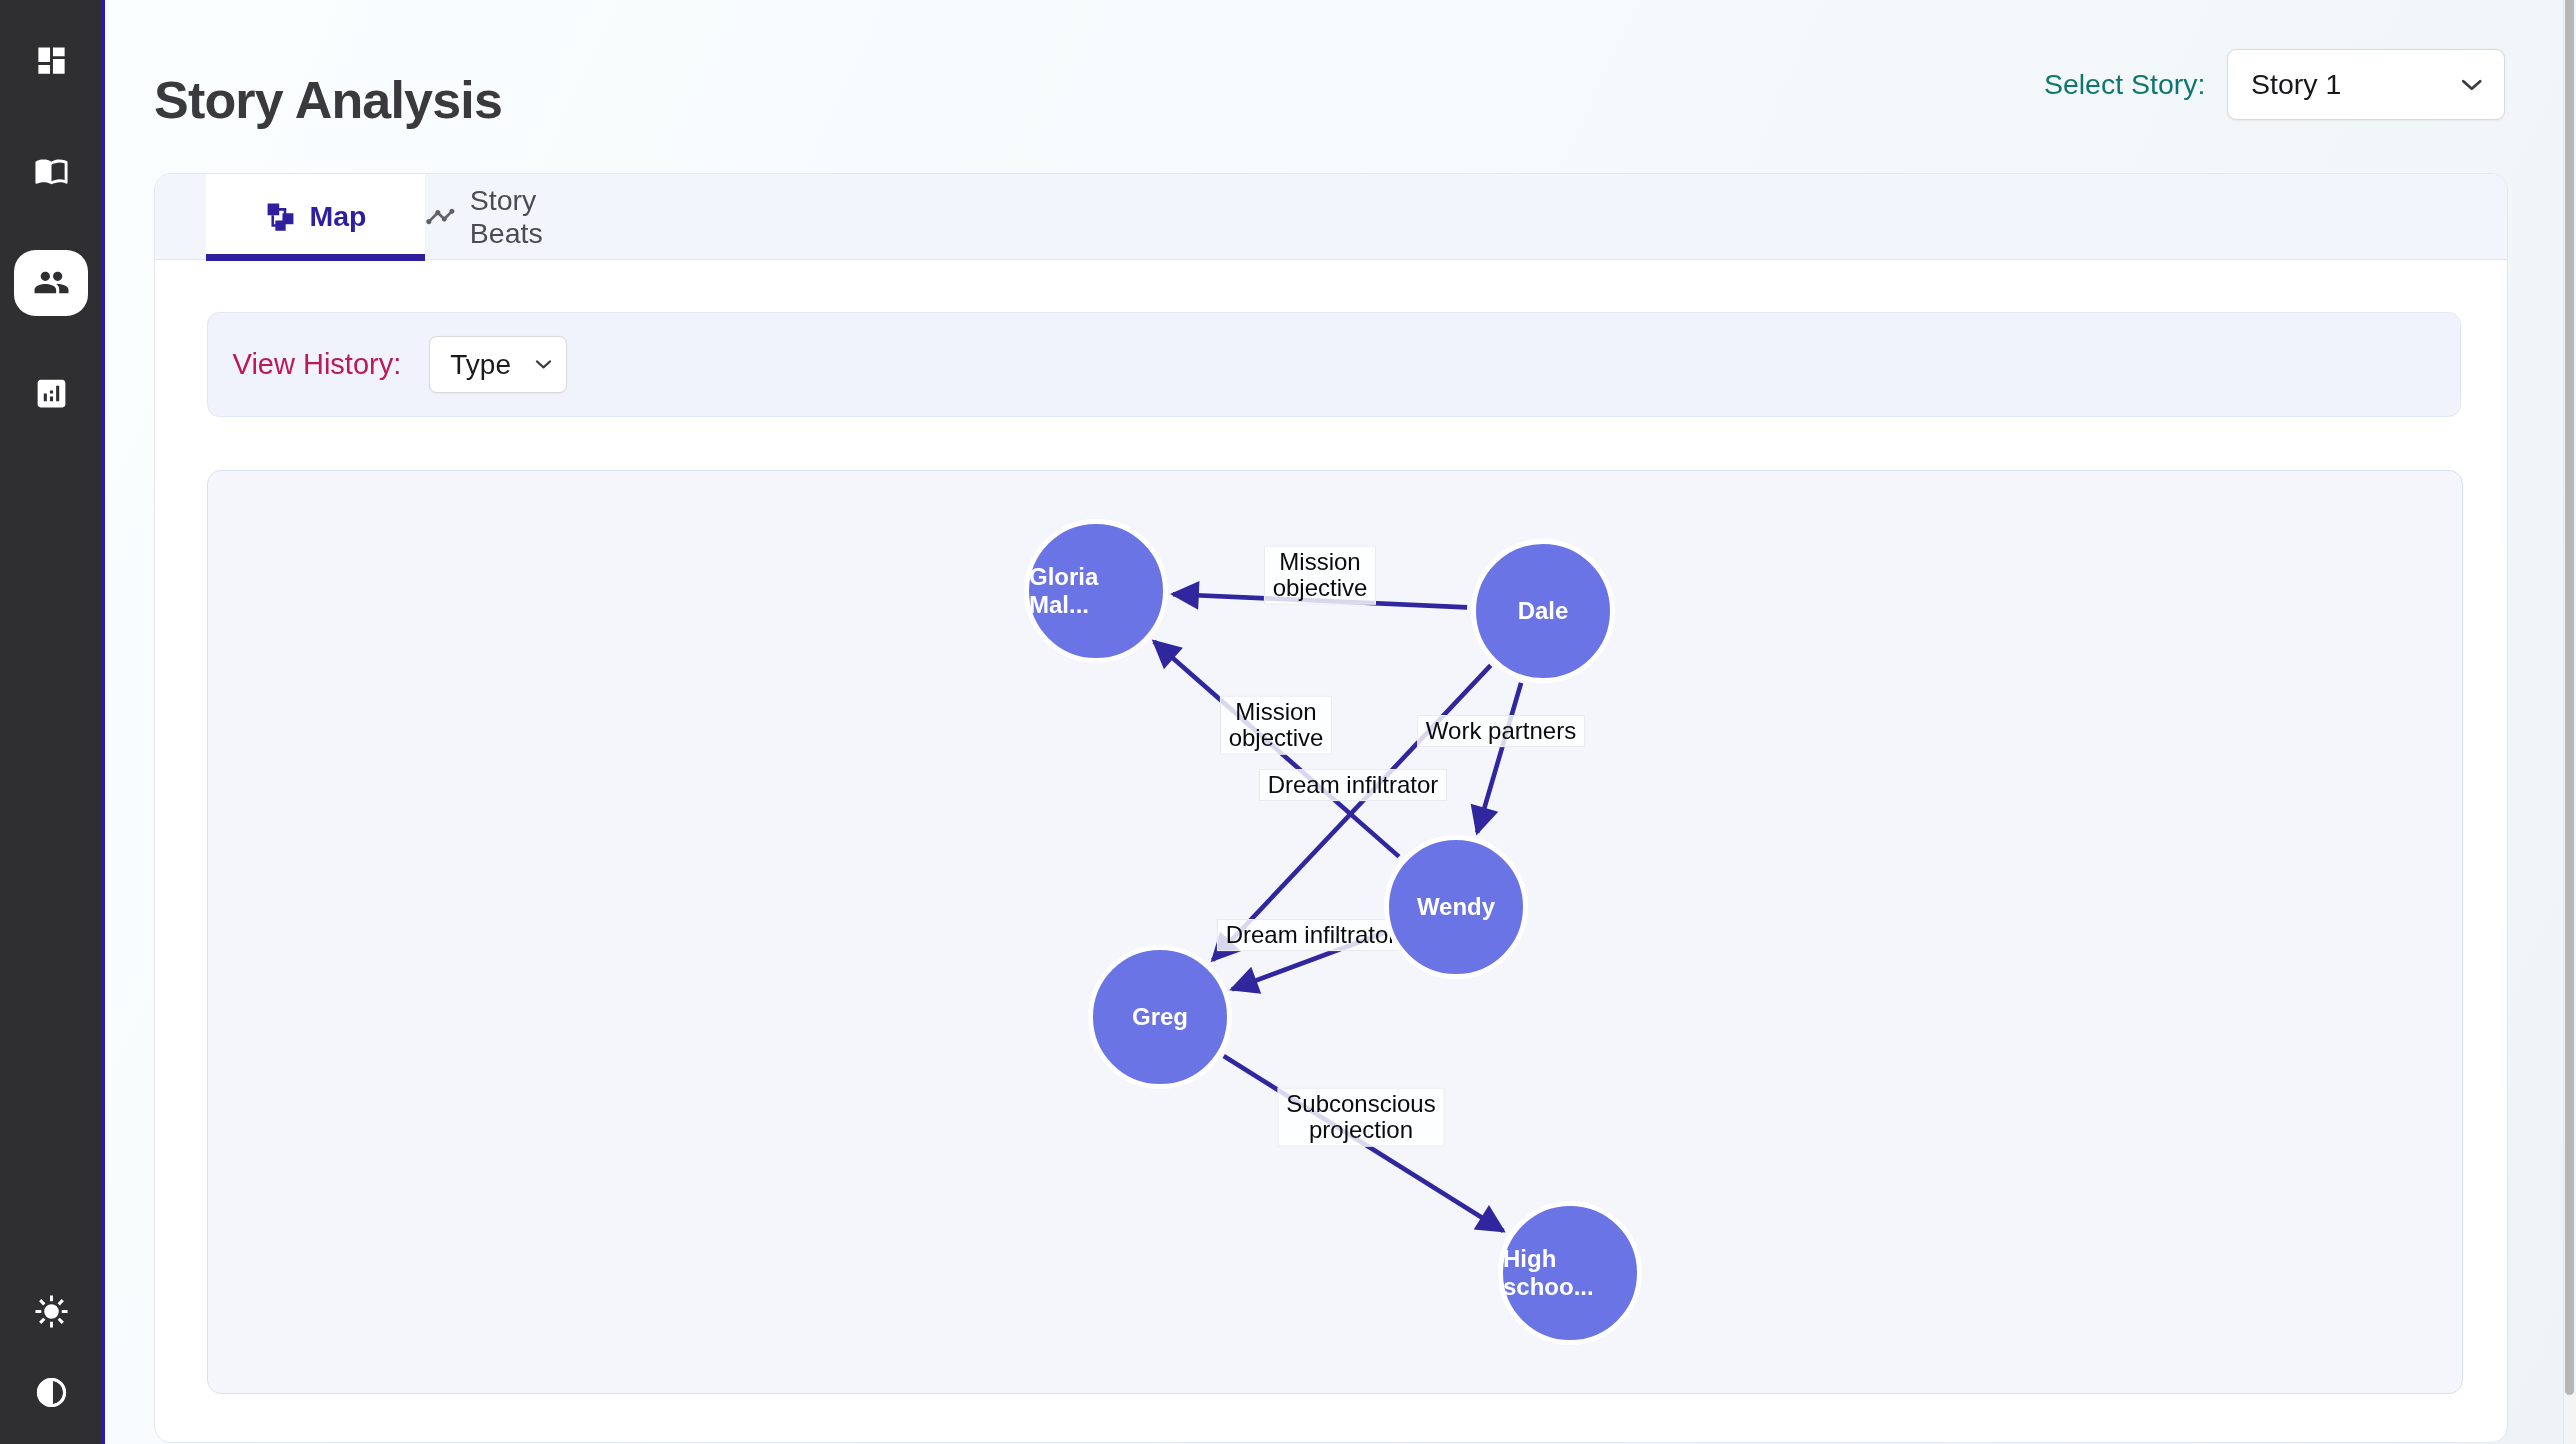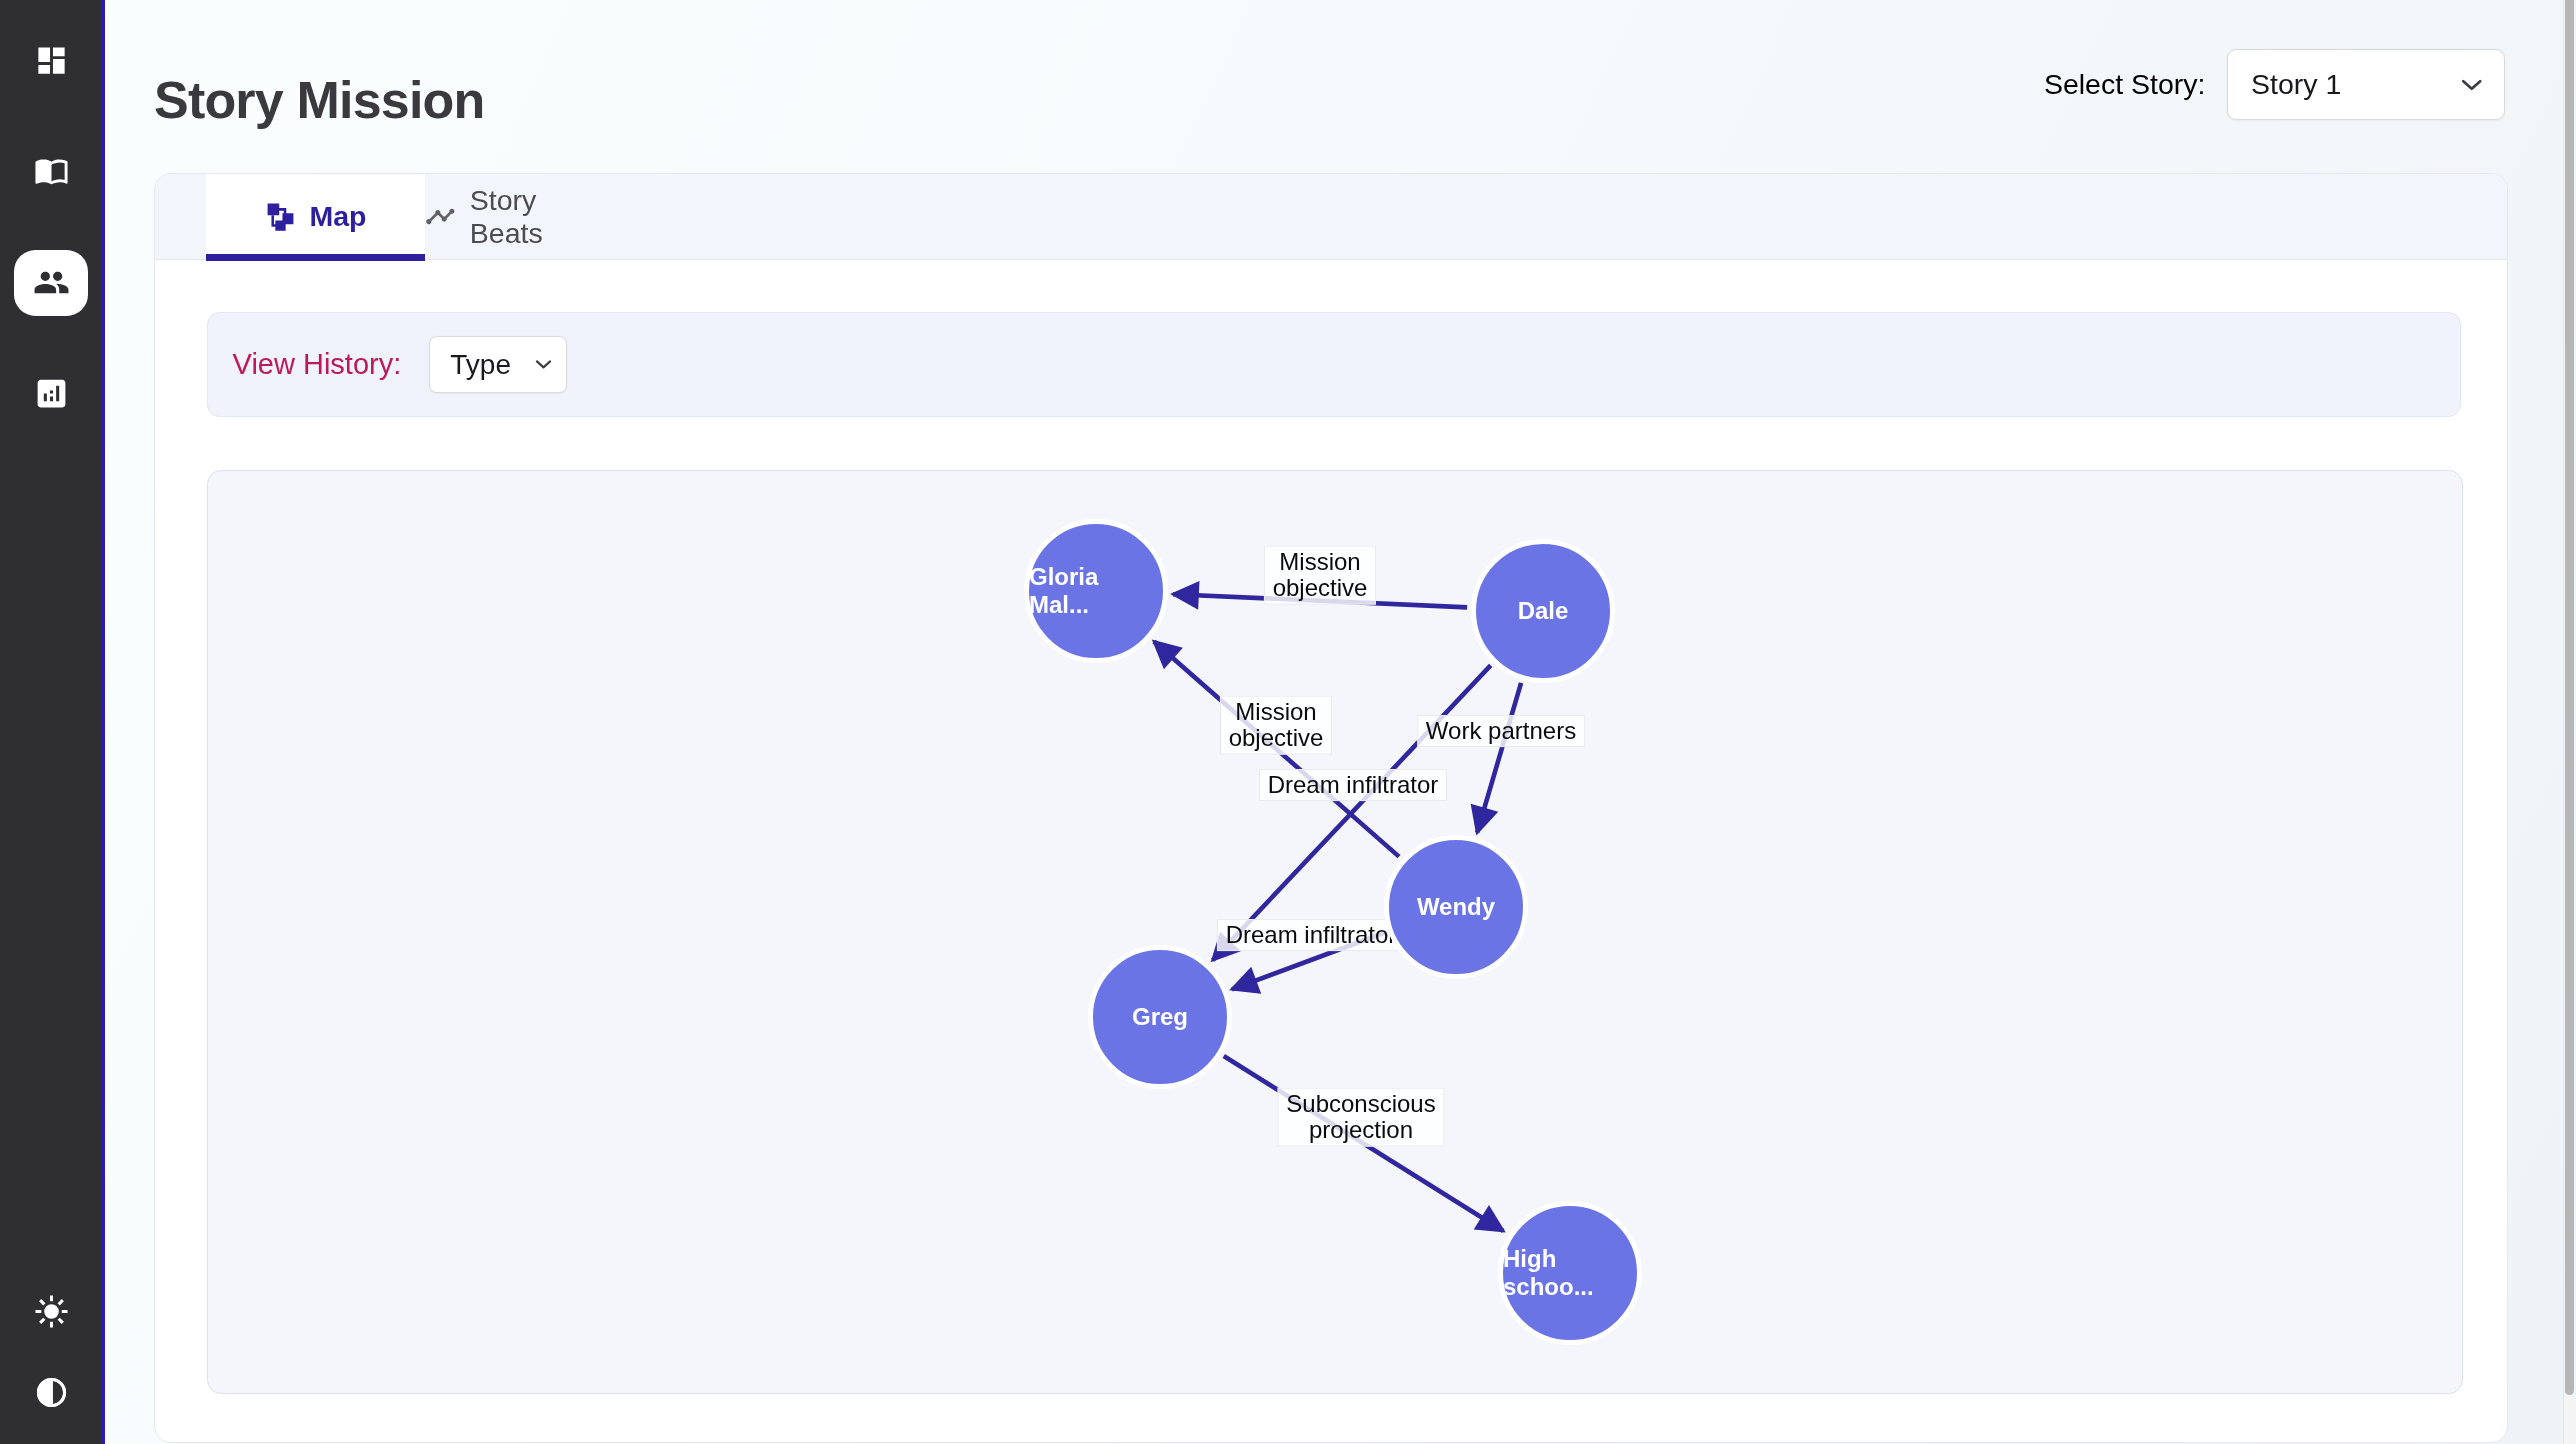--- a/index.html
+++ b/index.html
@@ -13,21 +13,21 @@
   
   .sidebar { position:absolute; left:0; top:0; width:102px; height:1445px; background:#2f2f31; z-index:6; }
   .accent-divider { position:absolute; left:102px; top:0; width:3.1px; height:1445px; background:#2a1ab5; z-index:6; }
   .sb-item { position:absolute; left:0; width:102px; height:77px; display:flex; align-items:center; justify-content:center; color:#ffffff; cursor:pointer; }
   .sb-pill { width:74px; height:66px; border-radius:21.5px; background:#ffffff; color:#2f2f31; display:flex; align-items:center; justify-content:center; }
   .sb-item svg { display:block; }
 
   
   .page-title { position:absolute; left:154px; top:35px; font-size:52px; font-weight:600; color:#3a3a3e; letter-spacing:-0.8px; z-index:2; }
   .story-group { position:absolute; top:49px; right:71px; display:flex; align-items:center; gap:21.5px; z-index:2; }
-  .story-group .lbl { font-size:28.5px; color:#000000; }
+  .story-group .lbl { font-size:28.5px; color:#0f766e; }
   .select-box { display:flex; align-items:center; justify-content:space-between; background:#fff; border:1.5px solid #d8d8dd; border-radius:9.2px; height:71px; width:278px; padding:0 21.5px 0 23px; font-size:28.5px; color:#18181b; box-sizing:border-box; box-shadow:0 0.8px 2.3px rgba(0,0,0,0.05); cursor:pointer; }
 
   
   .card { position:absolute; left:154px; top:173px; width:2354px; height:1270px; background:#ffffff; border:1.5px solid #e3e7f7; border-radius:17px; box-sizing:border-box; z-index:1; }
   .tabbar { position:absolute; left:0; top:0; right:0; height:86px; background:#f3f5fc; border-bottom:1.5px solid #e5e6ef; border-radius:15.4px 15.4px 0 0; display:flex; padding-left:51px; box-sizing:border-box; }
   .tab { display:flex; align-items:center; justify-content:center; gap:14px; font-size:28.5px; color:#4c4c50; cursor:pointer; position:relative; }
   .tab svg { color:#616165; }
   .tab:nth-child(1){ width:219px; } .tab:nth-child(2){ width:191px; } .tab:nth-child(3){ width:247px; }
   .tab.active { background:#ffffff; color:var(--accent); font-weight:700; }
   .tab.active svg { color:var(--accent); }
@@ -81,21 +81,21 @@
       </div>
       <div class="sb-item" style="top: 1354px;">
         <svg width="35" height="35" viewBox="0 0 24 24" fill="currentColor">
           <path d="M12 2a10 10 0 1 0 0 20 10 10 0 0 0 0-20zm1 2.07A8 8 0 0 1 13 19.93V4.07z M12 2a10 10 0 0 0 0 20V2z"></path>
           <path d="M12 3a9 9 0 1 1 0 18 9 9 0 0 1 0-18z" fill="none" stroke="currentColor" stroke-width="2"></path>
         </svg>
       </div>
     </aside>
   <div class="accent-divider"></div>
 
-  <h1 class="page-title">Story Mission</h1>
+  <h1 class="page-title">Story Analysis</h1>
 
   <div class="story-group">
     <span class="lbl">Select Story:</span>
     <div class="select-box">
       <span>Story 1</span>
       <svg width="21.5" height="14" viewBox="0 0 28 18">
           <path d="M3 4 L14 14 L25 4" fill="none" stroke="#3c3c40" stroke-width="3.5" stroke-linecap="round" stroke-linejoin="round"></path>
         </svg>
     </div>
   </div>

